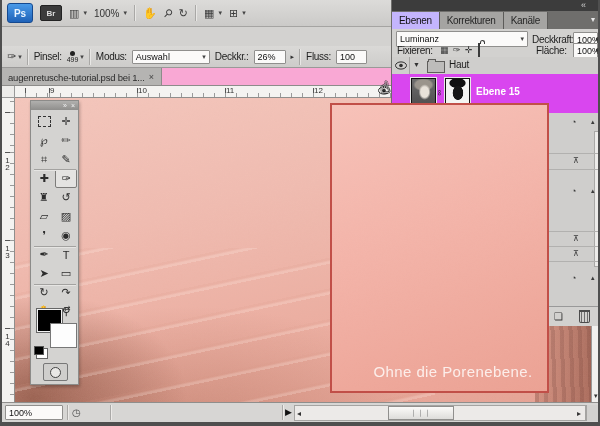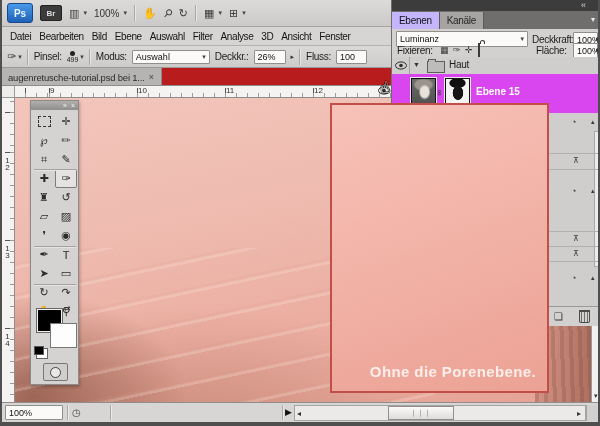--- a/index.html
+++ b/index.html
@@ -31,21 +31,21 @@
   #optionsbar{left:0;top:46px;width:392px;height:22px;background:linear-gradient(#dad9d7,#cdccca);
               border-bottom:1px solid #9a9998;display:flex;align-items:center;gap:5px;padding-left:5px;box-sizing:border-box;overflow:hidden;}
   #optionsbar .lbl{font-size:10px;letter-spacing:-0.3px;color:#222;}
   .inputbox{background:#fbfaf9;border:1px solid #908f8d;border-radius:1px;font-size:9px;display:flex;align-items:center;
             padding:0 3px;height:14px;box-sizing:border-box;color:#111;}
   .brushprev{display:flex;flex-direction:column;align-items:center;line-height:1;}
   .brushprev .dot{width:5px;height:5px;border-radius:50%;background:#222;}
   .brushprev .num{font-size:7px;color:#222;}
 
   
-  #tabbar{left:0;top:68px;width:389px;height:18px;background:#b91c1c;display:flex;box-sizing:border-box;overflow:hidden;border-bottom:1px solid #8d8c8a;}
+  #tabbar{left:0;top:68px;width:389px;height:18px;background:#f9a8d4;display:flex;box-sizing:border-box;overflow:hidden;border-bottom:1px solid #8d8c8a;}
   .doctab{height:18px;display:flex;align-items:center;padding:0 6px;font-size:9.5px;letter-spacing:-0.2px;box-sizing:border-box;}
   .doctab.inactive{background:#b5b4b2;border-right:1px solid #8d8c8a;color:#2c2c2c;width:160px;overflow:hidden;}
   .doctab.active{background:#d7d6d4;color:#111;flex:1;overflow:hidden;}
   .tabclose{margin-left:4px;font-size:9px;color:#444;}
 
   
   #rulercorner{left:0;top:86px;width:13px;height:12px;background:#edecea;border-right:1px solid #999;border-bottom:1px solid #999;box-sizing:border-box;}
   #hruler{left:13px;top:86px;width:376px;height:12px;background:#f4f3f1;border-bottom:1px solid #8f8e8c;box-sizing:border-box;
           background-image:repeating-linear-gradient(to right,#9a9a9a 0 1px,transparent 1px 11px),
                            repeating-linear-gradient(to right,#555 0 1px,transparent 1px 88px);
@@ -119,21 +119,21 @@
   .foldericon{position:absolute;width:16px;height:10px;background:#bdbcba;border:1px solid #5f5e5c;}
   .foldericon:before{content:"";position:absolute;left:0;top:-3px;width:6px;height:2px;background:#bdbcba;border:1px solid #5f5e5c;border-bottom:none;}
   .rowicon{position:absolute;font-size:9px;color:#3a3a3a;}
   .panel-scroll{left:202px;top:74px;width:6px;height:136px;background:#edecea;border:1px solid #a9a8a6;box-sizing:border-box;}
   #panel-bottombar{left:0;top:306px;width:100%;height:20px;background:#d2d1cf;border-top:1px solid #999;display:flex;align-items:center;justify-content:flex-end;gap:16px;padding-right:10px;box-sizing:border-box;}
   .trashicon{width:9px;height:10px;border:1px solid #4c4c4c;border-top:2px solid #4c4c4c;border-radius:0 0 2px 2px;
              background:repeating-linear-gradient(to right,transparent 0 1px,#6f6f6f 1px 2px,transparent 2px 3px);}
 
   
   #overlay{left:328px;top:103px;width:219px;height:290px;box-sizing:border-box;border:2px solid #c14f48;
-           background:linear-gradient(160deg,#f7c2b9 0%,#f3b3a8 45%,#eea79a 80%,#eba193 100%);overflow:hidden;font-weight:bold;}
+           background:linear-gradient(160deg,#f7c2b9 0%,#f3b3a8 45%,#eea79a 80%,#eba193 100%);overflow:hidden;}
   #overlay-caption{position:absolute;left:28px;top:258px;width:186px;text-align:center;
                    font-size:15px;color:#fdf2ef;letter-spacing:.4px;opacity:.95;}
 
   
   #vscroll{left:589px;top:326px;width:11px;height:76px;background:#f1f0ee;border-left:1px solid #9a9998;box-sizing:border-box;}
   #vscroll .arr{position:absolute;left:2px;bottom:2px;font-size:7px;color:#333;}
 
   
   #statusbar{left:0;top:402px;width:600px;height:20px;background:#d7d6d4;border-top:1px solid #8f8e8c;box-sizing:border-box;}
   #zoombox{left:3px;top:2px;width:58px;height:15px;}
@@ -194,32 +194,20 @@
     <span class="ico">✋</span>
     <span class="ico" style="transform:rotate(45deg)">⚲</span>
     <span class="ico">↻</span>
     <span class="vsep"></span>
     <span class="ico">▦</span>
     <span class="dd">▾</span>
     <span class="ico">⊞</span>
     <span class="dd">▾</span>
   </div>
 
-  <div id="menubar" class="a">
-    <span>Datei</span>
-    <span>Bearbeiten</span>
-    <span>Bild</span>
-    <span>Ebene</span>
-    <span>Auswahl</span>
-    <span>Filter</span>
-    <span>Analyse</span>
-    <span>3D</span>
-    <span>Ansicht</span>
-    <span>Fenster</span>
-  </div>
 
   <div id="optionsbar" class="a">
     <span class="ico">✑</span>
     <span class="dd">▾</span>
     <span class="vsep"></span>
     <span class="lbl">Pinsel:</span>
     <span class="brushprev">
       <span class="dot"></span>
       <span class="num">499</span>
     </span>
@@ -291,20 +279,21 @@
         <span class="c"></span>
       </div>
   </div>
 
   <div id="panel" class="a">
     <div id="panel-darkstrip" class="a">
       <span>«</span>
     </div>
     <div id="panel-tabs" class="a">
       <span class="ptab active">Ebenen</span>
+      <span class="ptab idle">Korrekturen</span>
       <span class="ptab idle">Kanäle</span>
     </div>
     <span id="panel-menu">▾</span>
 
     <div id="blendbox" class="a">
       <span class="inputbox">
         <span>Luminanz</span>
         <span class="dd">▾</span>
       </span>
     </div>

